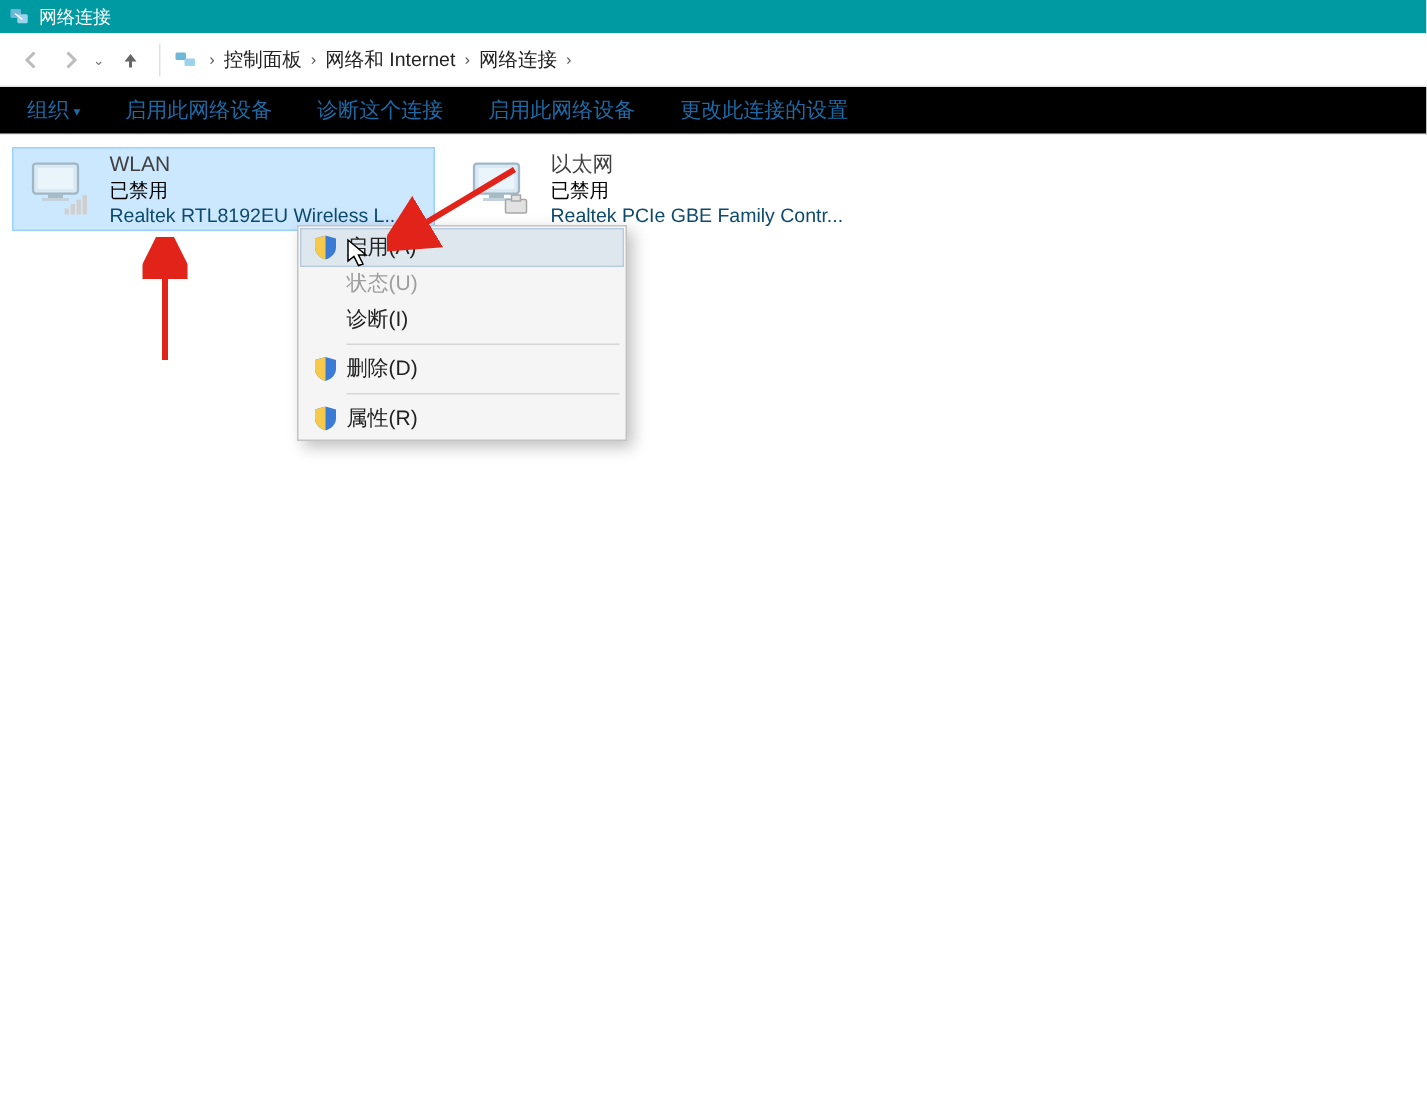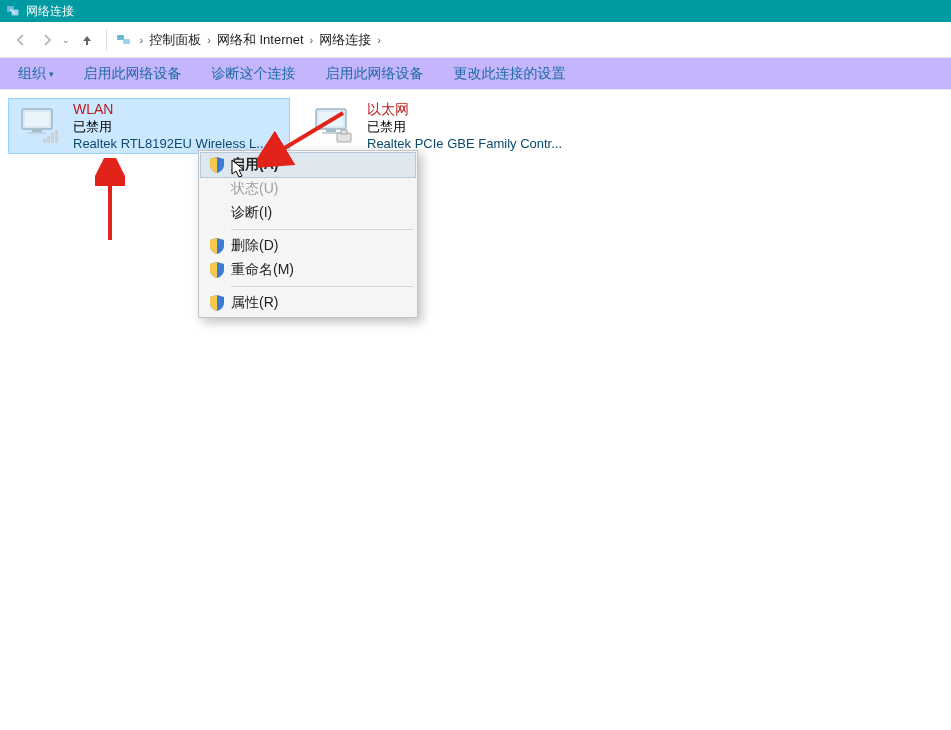--- a/index.html
+++ b/index.html
@@ -16,31 +16,31 @@
     .nav-btn.disabled { color: #bfbfbf; }
     .chev-small { font-size: 9px; color: #777; margin: 0 2px; }
     .nav-up { width: 22px; height: 22px; display: flex; align-items: center; justify-content: center; color: #555; margin: 0 4px; }
     .addr-divider { width: 1px; height: 22px; background: #e0e0e0; margin: 0 4px; }
     .breadcrumb { display: flex; align-items: center; flex: 1; padding-left: 4px; }
     .crumb-icon { width: 18px; height: 16px; margin-right: 4px; display: flex; align-items: center; justify-content: center; }
     .crumb-sep { color: #555; font-size: 11px; margin: 0 3px; }
     .crumb { color: #222; padding: 2px 3px; }
 
     
-    .toolbar { height: 32px; background: #c4b5fd; border-bottom: 1px solid #e8e8e8; display: flex; align-items: center; padding: 0 10px; }
+    .toolbar { height: 32px; background: #000000; border-bottom: 1px solid #e8e8e8; display: flex; align-items: center; padding: 0 10px; }
     .tool-item { color: #1e6aa6; font-size: 14px; padding: 4px 8px; margin-right: 14px; display: flex; align-items: center; }
     .tool-caret { font-size: 9px; margin-left: 3px; color: #1e6aa6; }
 
     
     .content { position: relative; padding: 8px; display: flex; }
     .adapter { width: 282px; height: 56px; margin-right: 12px; border: 1px solid transparent; display: flex; align-items: center; padding: 2px 4px; }
     .adapter.selected { background: #cce8ff; border: 1px solid #99d1ff; }
     .adapter-icon { width: 56px; height: 48px; flex-shrink: 0; display: flex; align-items: center; justify-content: center; position: relative; }
     .adapter-info { margin-left: 4px; min-width: 0; }
-    .adapter-name { color: #b91c1c; font-size: 14px; line-height: 18px; }
+    .adapter-name { color: #404040; font-size: 14px; line-height: 18px; }
     .adapter-status { color: #000000; font-size: 13px; line-height: 17px; }
     .adapter-desc { color: #0c4a6e; font-size: 13px; line-height: 17px; white-space: nowrap; overflow: hidden; text-overflow: ellipsis; max-width: 210px; }
 
     
     .context-menu { position: absolute; left: 198px; top: 150px; width: 220px; background: #f5f5f5; border: 1px solid #c3c3c3; box-shadow: 4px 4px 10px rgba(0,0,0,0.25); padding: 2px 2px; }
     .menu-item { height: 24px; display: flex; align-items: center; padding-left: 6px; color: #222; font-size: 14px; }
     .menu-item.highlighted { background: #dfe7ee; outline: 1px solid #b6c9dd; }
     .menu-item.disabled { color: #9e9e9e; }
     .menu-icon { width: 20px; height: 20px; display: flex; align-items: center; justify-content: center; margin-right: 4px; }
     .menu-sep { height: 1px; background: #d6d6d6; margin: 4px 2px 4px 30px; }
@@ -163,48 +163,39 @@
 </div>
 
 <div class="context-menu">
   <div class="menu-item highlighted">
     <span class="menu-icon">
       <svg class="shield" viewBox="0 0 14 16">
           <path d="M7 0 L14 2 V8 C14 12 10.5 15 7 16 C3.5 15 0 12 0 8 V2 Z" fill="#3a7bd5"></path>
           <path d="M7 0 L7 16 C3.5 15 0 12 0 8 V2 Z" fill="#f7c94b"></path>
         </svg>
     </span>
-    <span style="font-weight:700">启用(A)</span>
+    <span style="font-weight:400">启用(A)</span>
   </div>
   <div class="menu-item disabled">
     <span class="menu-icon"></span>
     <span>状态(U)</span>
   </div>
   <div class="menu-item">
     <span class="menu-icon"></span>
     <span>诊断(I)</span>
   </div>
   <div class="menu-sep"></div>
   <div class="menu-item">
     <span class="menu-icon">
       <svg class="shield" viewBox="0 0 14 16">
           <path d="M7 0 L14 2 V8 C14 12 10.5 15 7 16 C3.5 15 0 12 0 8 V2 Z" fill="#3a7bd5"></path>
           <path d="M7 0 L7 16 C3.5 15 0 12 0 8 V2 Z" fill="#f7c94b"></path>
         </svg>
     </span>
     <span>删除(D)</span>
-  </div>
-  <div class="menu-item">
-    <span class="menu-icon">
-      <svg class="shield" viewBox="0 0 14 16">
-          <path d="M7 0 L14 2 V8 C14 12 10.5 15 7 16 C3.5 15 0 12 0 8 V2 Z" fill="#3a7bd5"></path>
-          <path d="M7 0 L7 16 C3.5 15 0 12 0 8 V2 Z" fill="#f7c94b"></path>
-        </svg>
-    </span>
-    <span>重命名(M)</span>
   </div>
   <div class="menu-sep"></div>
   <div class="menu-item">
     <span class="menu-icon">
       <svg class="shield" viewBox="0 0 14 16">
           <path d="M7 0 L14 2 V8 C14 12 10.5 15 7 16 C3.5 15 0 12 0 8 V2 Z" fill="#3a7bd5"></path>
           <path d="M7 0 L7 16 C3.5 15 0 12 0 8 V2 Z" fill="#f7c94b"></path>
         </svg>
     </span>
     <span>属性(R)</span>

